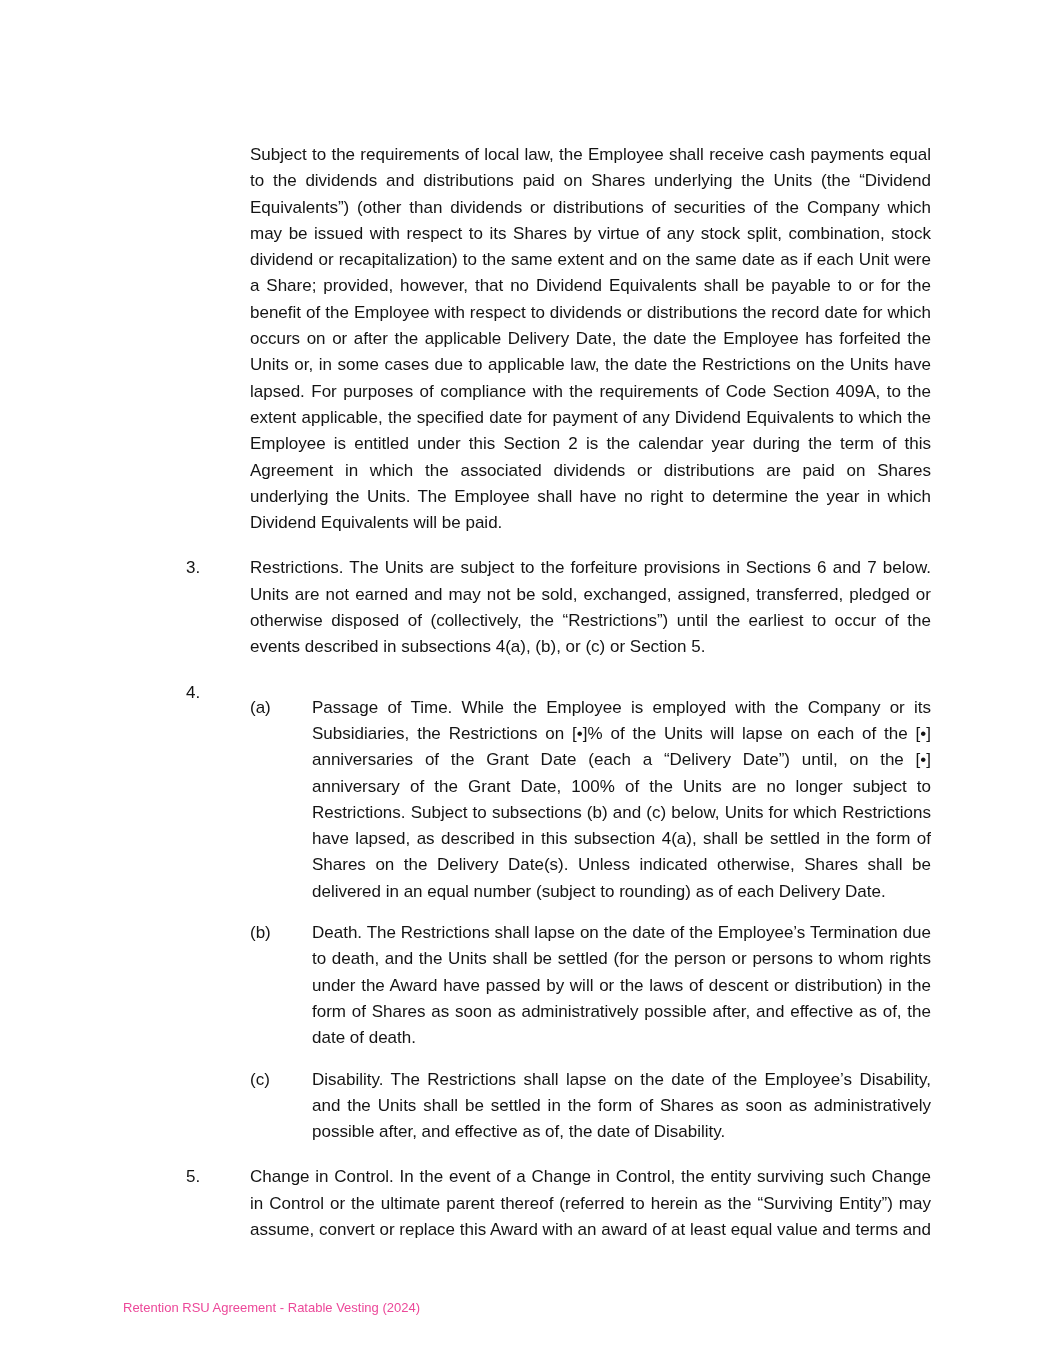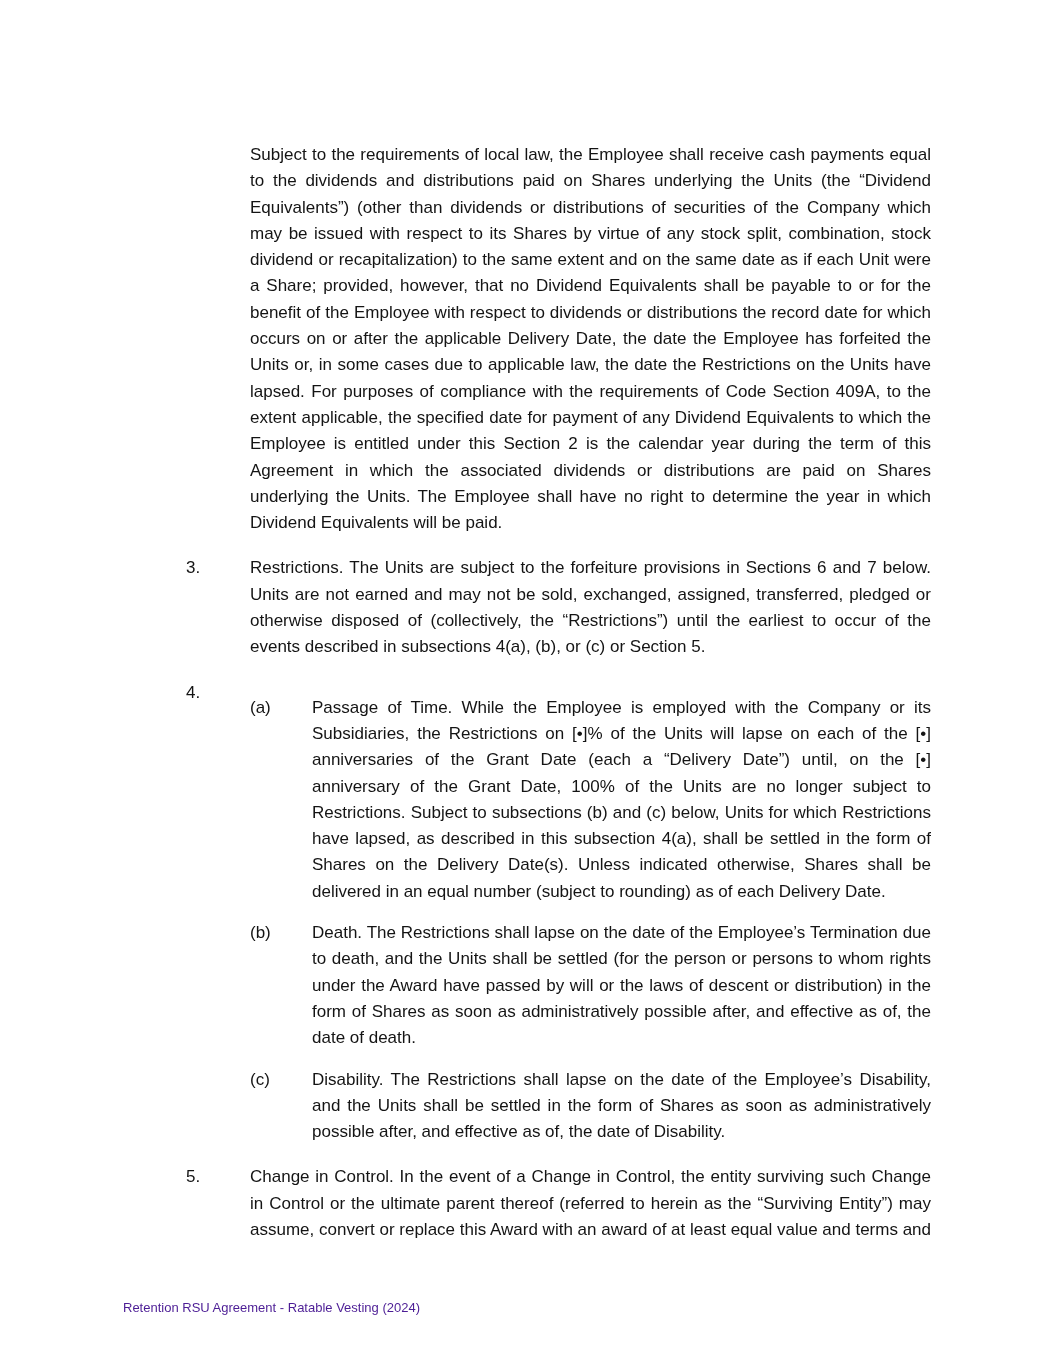--- a/index.html
+++ b/index.html
@@ -57,21 +57,21 @@
     font-size: 17px;
     line-height: 26.3px;
     color: #141414;
   }
   .footer {
     position: absolute;
     left: 123px;
     top: 1284px;
     font-size: 13px;
     line-height: 16px;
-    color: #4c1d95;
+    color: #ec4899;
   }
 </style>
 </head>
 <body>
 
 <div class="page">
   <div class="content">
 
     <p class="para intro">Subject to the requirements of local law, the Employee shall receive cash payments equal to the dividends and distributions paid on Shares underlying the Units (the “Dividend Equivalents”) (other than dividends or distributions of securities of the Company which may be issued with respect to its Shares by virtue of any stock split, combination, stock dividend or recapitalization) to the same extent and on the same date as if each Unit were a Share; provided, however, that no Dividend Equivalents shall be payable to or for the benefit of the Employee with respect to dividends or distributions the record date for which occurs on or after the applicable Delivery Date, the date the Employee has forfeited the Units or, in some cases due to applicable law, the date the Restrictions on the Units have lapsed.  For purposes of compliance with the requirements of Code Section 409A, to the extent applicable, the specified date for payment of any Dividend Equivalents to which the Employee is entitled under this Section 2 is the calendar year during the term of this Agreement in which the associated dividends or distributions are paid on Shares underlying the Units.  The Employee shall have no right to determine the year in which Dividend Equivalents will be paid.</p>
 

